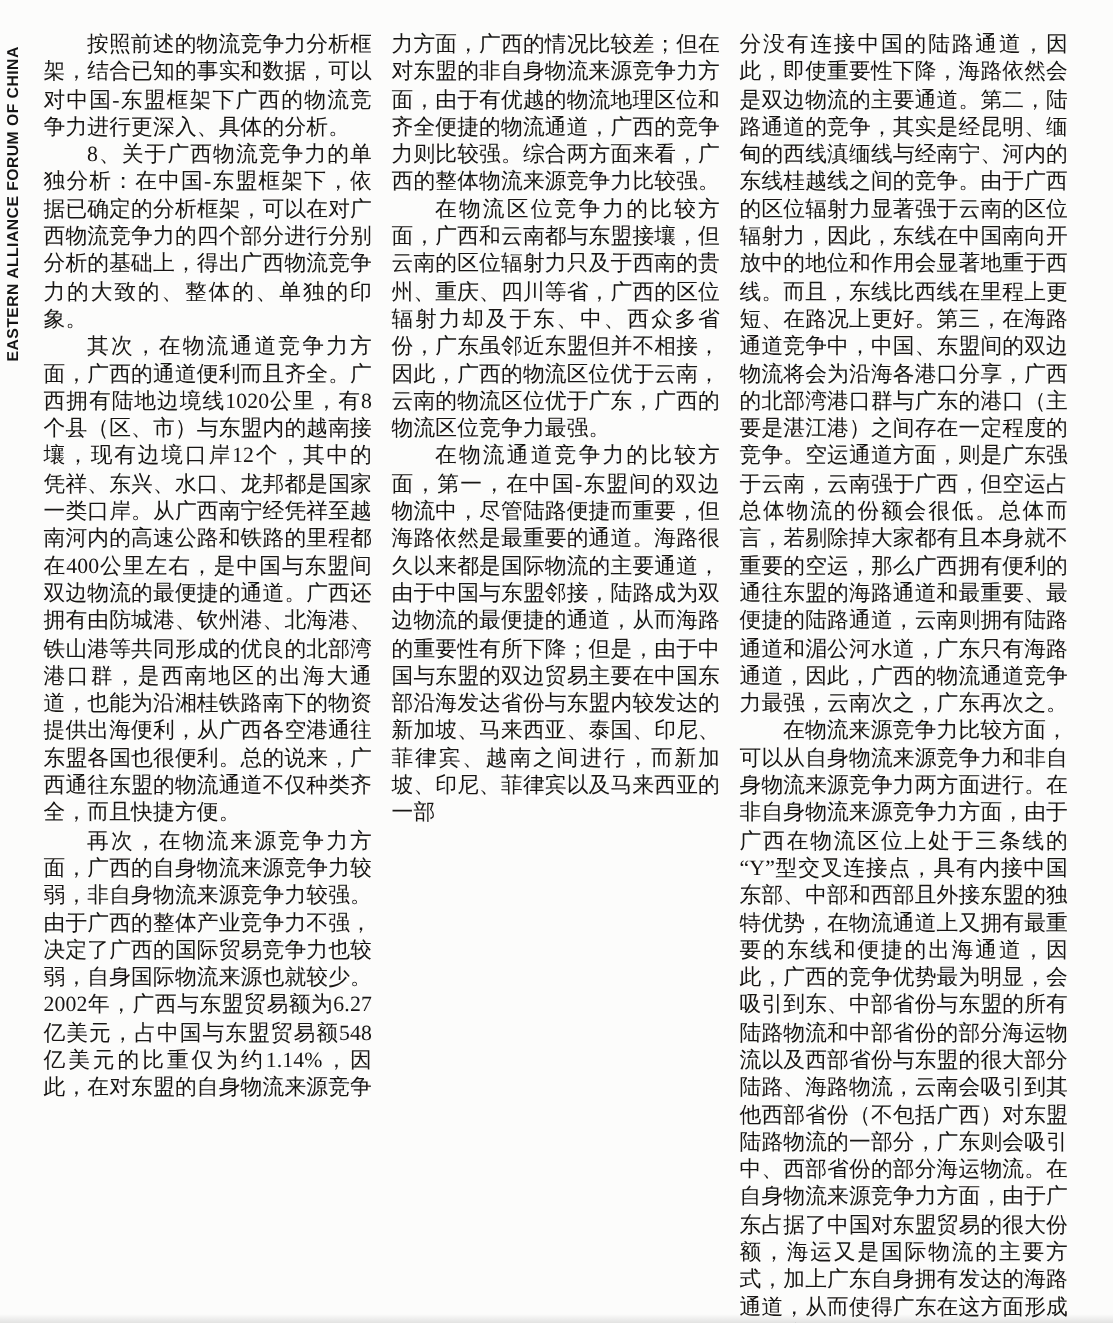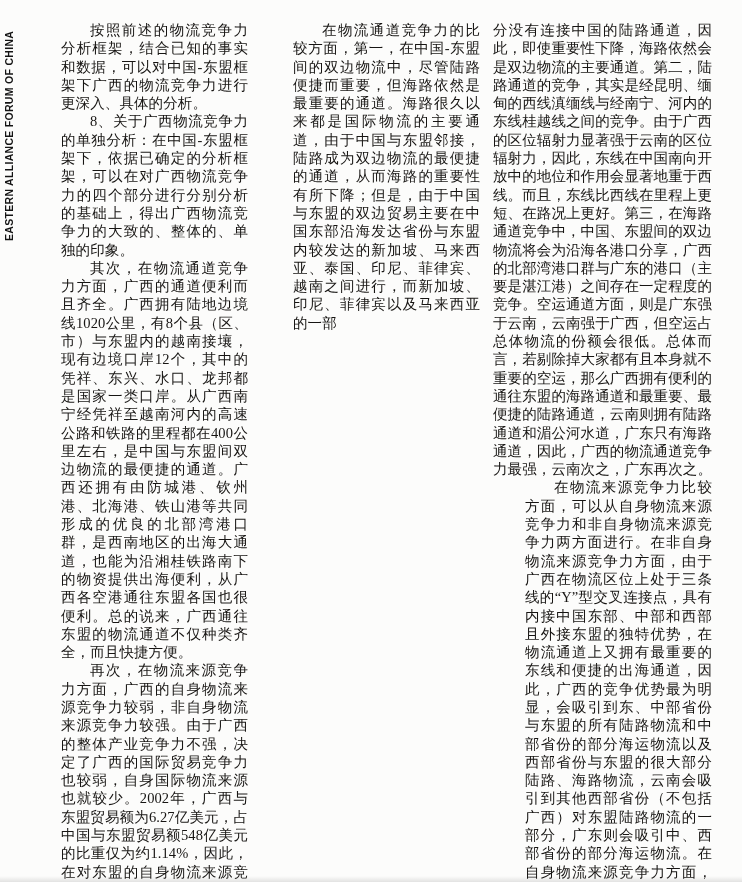--- a/index.html
+++ b/index.html
@@ -45,21 +45,21 @@
   .para {
     margin: 0;
     font-size: 14.5px;
     line-height: 18.3px;
     color: #171513;
     text-align: justify;
     text-justify: inter-character;
     letter-spacing: 0.1px;
     word-break: break-all;
   }
-  .para.indent { text-indent: 2em; margin-left: 32px; }
+  .para.indent { text-indent: 2em; }
   
   .scan-edge {
     position: absolute;
     left: 0;
     bottom: 0;
     width: 100%;
     height: 6px;
     background: linear-gradient(to bottom, rgba(0,0,0,0), rgba(0,0,0,0.10));
   }
 </style>
@@ -70,20 +70,22 @@
   <div class="spine-text">EASTERN ALLIANCE FORUM OF CHINA</div>
 
   <div class="columns">
     <div class="col">
         <p class="para indent"><span>按照前述的物流竞争力分析框架，结合已知的事实和数据，可以对中国-东盟框架下广西的物流竞争力进行更深入、具体的分析。</span></p>
         <p class="para indent"><span>8、关于广西物流竞争力的单独分析：在中国-东盟框架下，依据已确定的分析框架，可以在对广西物流竞争力的四个部分进行分别分析的基础上，得出广西物流竞争力的大致的、整体的、单独的印象。</span></p>
         <p class="para indent"><span>其次，在物流通道竞争力方面，广西的通道便利而且齐全。广西拥有陆地边境线1020公里，有8个县（区、市）与东盟内的越南接壤，现有边境口岸12个，其中的凭祥、东兴、水口、龙邦都是国家一类口岸。从广西南宁经凭祥至越南河内的高速公路和铁路的里程都在400公里左右，是中国与东盟间双边物流的最便捷的通道。广西还拥有由防城港、钦州港、北海港、铁山港等共同形成的优良的北部湾港口群，是西南地区的出海大通道，也能为沿湘桂铁路南下的物资提供出海便利，从广西各空港通往东盟各国也很便利。总的说来，广西通往东盟的物流通道不仅种类齐全，而且快捷方便。</span></p>
         <p class="para indent"><span>再次，在物流来源竞争力方面，广西的自身物流来源竞争力较弱，非自身物流来源竞争力较强。由于广西的整体产业竞争力不强，决定了广西的国际贸易竞争力也较弱，自身国际物流来源也就较少。2002年，广西与东盟贸易额为6.27亿美元</span><span>，占中国与东盟贸易额548亿美元的比重仅为约1.14%，因此，在对东盟的自身物流来源竞争</span></p>
       </div>
     <div class="col">
+        <p class="para"><span>力方面，广西的情况比较差；但在对东盟的非自身物流来源竞争力方面，由于有优越的物流地理区位和齐全便捷的物流通道，广西的竞争力则比较强。综合两方面来看，广西的整体物流来源竞争力比较强。</span></p>
+        <p class="para indent"><span>在物流区位竞争力的比较方面，广西和云南都与东盟接壤，但云南的区位辐射力只及于西南的贵州、重庆、四川等省，广西的区位辐射力却及于东、中、西众多省份，广东虽邻近东盟但并不相接，因此，广西的物流区位优于云南，云南的物流区位优于广东，广西的物流区位竞争力最强。</span></p>
         <p class="para indent"><span>在物流通道竞争力的比较方面，第一，在中国-东盟间的双边物流中，尽管陆路便捷而重要，但海路依然是最重要的通道。海路很久以来都是国际物流的主要通道，由于中国与东盟邻接，陆路成为双边物流的最便捷的通道，从而海路的重要性有所下降；但是，由于中国与东盟的双边贸易主要在中国东部沿海发达省份与东盟内较发达的新加坡、马来西亚、泰国、印尼、菲律宾、越南之间进行，而新加坡、印尼、菲律宾以及马来西亚的一部</span></p>
       </div>
     <div class="col">
         <p class="para"><span>分没有连接中国的陆路通道，因此，即使重要性下降，海路依然会是双边物流的主要通道。第二，陆路通道的竞争，其实是经昆明、缅甸的西线滇缅线与经南宁、河内的东线桂越线之间的竞争。由于广西的区位辐射力显著强于云南的区位辐射力，因此，东线在中国南向开放中的地位和作用会显著地重于西线。而且，东线比西线在里程上更短、在路况上更好。第三，在海路通道竞争中，中国、东盟间的双边物流将会为沿海各港口分享，广西的北部湾港口群与广东的港口（主要是湛江港）之间存在一定程度的竞争。空运通道方面，则是广东强于云南，云南强于广西，但空运占总体物流的份额会很低。总体而言，若剔除掉大家都有且本身就不重要的空运，那么广西拥有便利的通往东盟的海路通道和最重要、最便捷的陆路通道，云南则拥有陆路通道和湄公河水道，广东只有海路通道，因此，广西的物流通道竞争力最强，云南次之，广东再次之。</span></p>
         <p class="para indent"><span>在物流来源竞争力比较方面，可以从自身物流来源竞争力和非自身物流来源竞争力两方面进行。在非自身物流来源竞争力方面，由于广西在物流区位上处于三条线的“Y”型交叉连接点，具有内接中国东部、中部和西部且外接东盟的独特优势，在物流通道上又拥有最重要的东线和便捷的出海通道，因此，广西的竞争优势最为明显，会吸引到东、中部省份与东盟的所有陆路物流和中部省份的部分海运物流以及西部省份与东盟的很大部分陆路、海路物流，云南会吸引到其他西部省份（不包括广西）对东盟陆路物流的一部分，广东则会吸引中、西部省份的部分海运物流。在自身物流来源竞争力方面，由于广东占据了中国对东盟贸易的很大份额，海运又是国际物流的主要方式，加上广东自身拥有发达的海路通道，从而使得广东在这方面形成了对广西和云南的巨大优势。2002年中国对东盟贸易额为548亿美</span></p>
       </div>
   </div>
 
   <div class="scan-edge"></div>
 </div>

